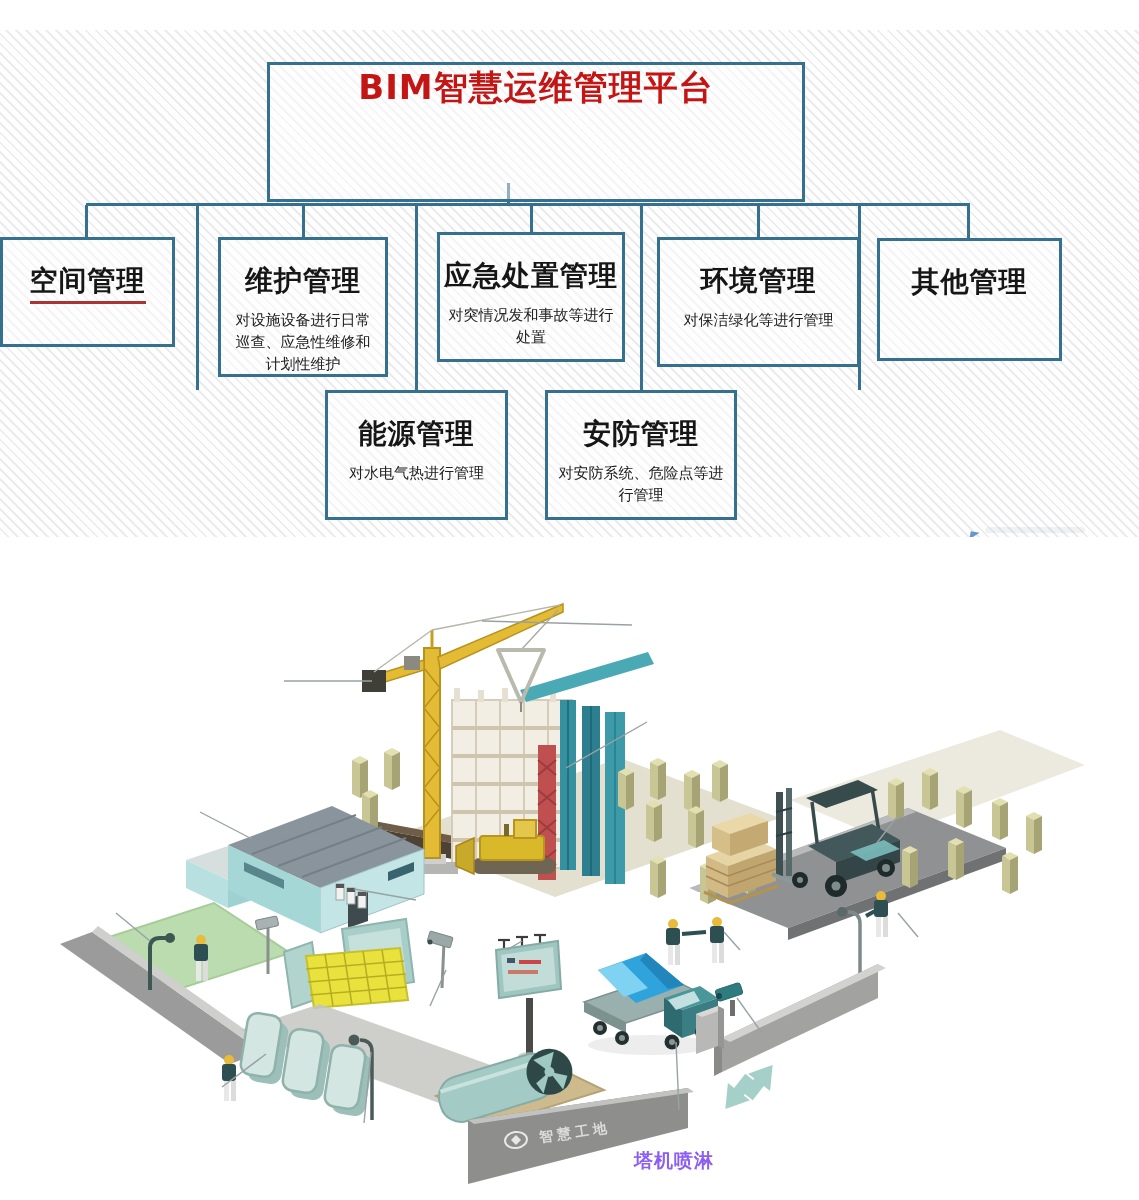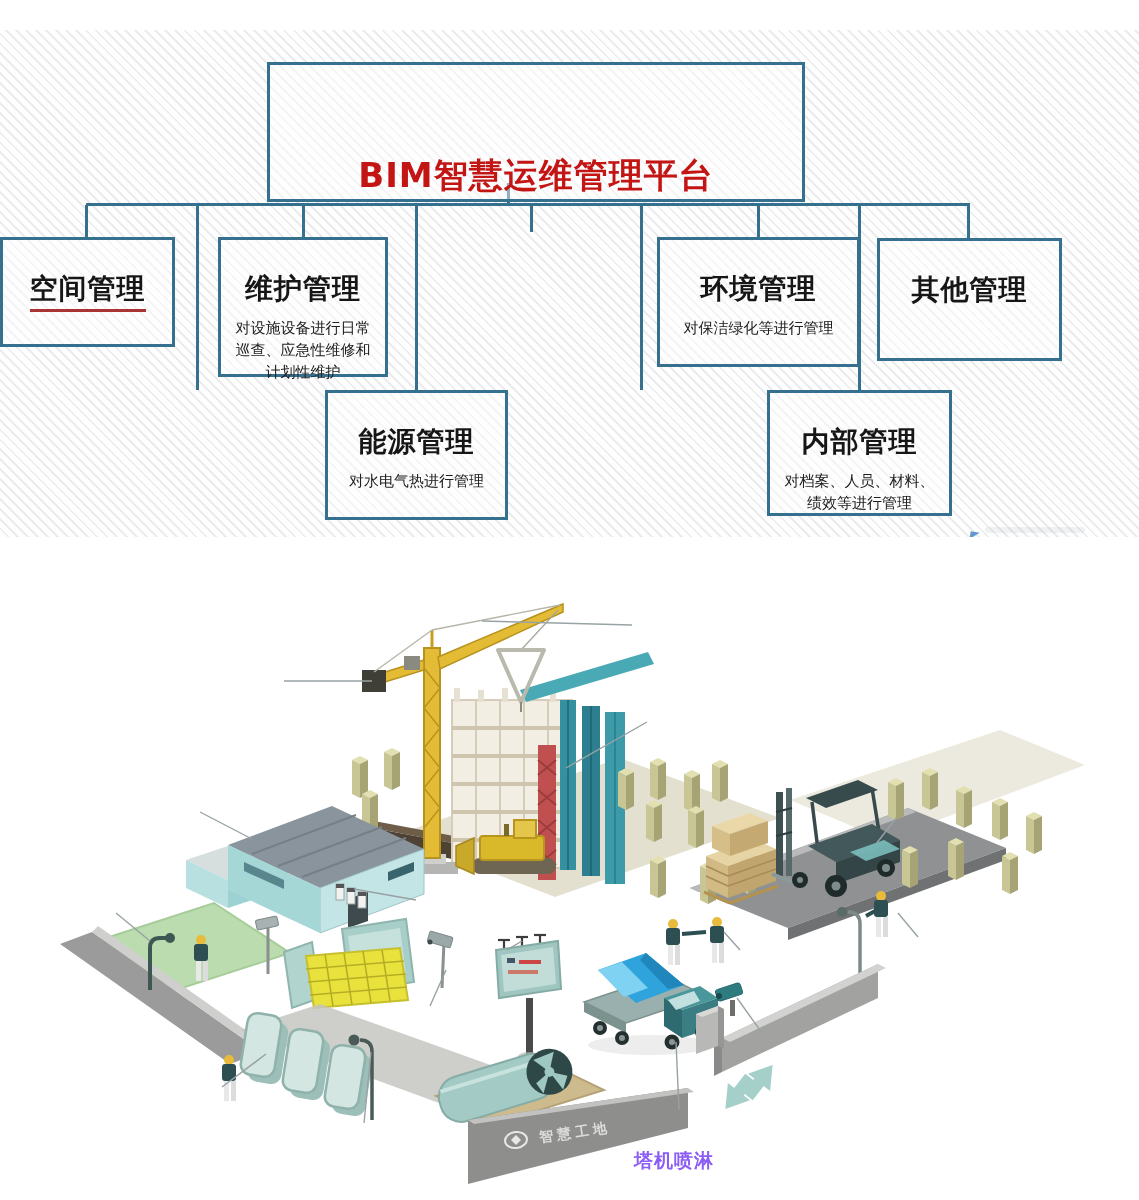--- a/index.html
+++ b/index.html
@@ -5,24 +5,24 @@
   html,body{margin:0;padding:0;background:#fff;}
   body{font-family:"DejaVu Sans","Liberation Sans",sans-serif;}
   .page{position:relative;width:1139px;height:1200px;background:#fff;overflow:hidden;}
 
   
   .chart{position:absolute;left:0;top:30px;width:1139px;height:507px;
     background:#f5f5f7;
     background-image:repeating-linear-gradient(45deg,rgba(255,255,255,.9) 0 5px,rgba(228,228,232,.55) 5px 7px);}
   .node{position:absolute;border:3px solid #35708e;background:rgba(255,255,255,.45);
     box-sizing:border-box;text-align:center;}
-  .node .t{display:inline-block;margin-top:30px;font-size:28px;font-weight:bold;color:#161616;letter-spacing:1px;}
+  .node .t{display:inline-block;margin-top:22px;font-size:28px;font-weight:bold;color:#161616;letter-spacing:1px;}
   .node .t.u{border-bottom:3px solid #a83434;padding-bottom:1px;}
   .node .d{margin:10px 8px 0 8px;font-size:15px;line-height:1.45;color:#202020;font-weight:500;}
-  .n-root{left:267px;top:32px;width:538px;height:140px;display:flex;align-items:flex-end;justify-content:center;}
+  .n-root{left:267px;top:32px;width:538px;height:140px;display:flex;align-items:flex-start;justify-content:center;}
   .n-root .rt{font-size:34px;font-weight:bold;color:#c41515;letter-spacing:1px;}
   .n1{left:0;top:207px;width:175px;height:110px}
   .n2{left:218px;top:207px;width:170px;height:140px}
   .n3{left:437px;top:202px;width:188px;height:130px}
   .n4{left:657px;top:207px;width:203px;height:130px}
   .n5{left:877px;top:208px;width:185px;height:123px}
   .n6{left:103px;top:360px;width:190px;height:130px}
   .n7{left:325px;top:360px;width:183px;height:130px}
   .n8{left:545px;top:360px;width:192px;height:130px}
   .n9{left:767px;top:360px;width:185px;height:126px}
@@ -67,34 +67,38 @@
       <span class="rt">BIM智慧运维管理平台</span>
     </div>
 
     <div class="node n1">
       <span class="t u">空间管理</span>
     </div>
     <div class="node n2">
       <span class="t">维护管理</span>
       <div class="d">对设施设备进行日常巡查、应急性维修和计划性维护</div>
     </div>
+    <div class="node n3">
+      <span class="t">应急处置管理</span>
+      <div class="d">对突情况发和事故等进行处置</div>
+    </div>
     <div class="node n4">
       <span class="t">环境管理</span>
       <div class="d">对保洁绿化等进行管理</div>
     </div>
     <div class="node n5">
       <span class="t">其他管理</span>
     </div>
     <div class="node n7">
       <span class="t">能源管理</span>
       <div class="d">对水电气热进行管理</div>
     </div>
-    <div class="node n9">
-      <span class="t">内部管理</span>
-      <div class="d">对档案、人员、材料、绩效等进行管理</div>
+    <div class="node n8">
+      <span class="t">安防管理</span>
+      <div class="d">对安防系统、危险点等进行管理</div>
     </div>
   </div>
 
   <div class="watermark-blur"></div>
   <div class="cursor-mark"></div>
 
   <div class="site">
 
   <svg width="1139" height="663" viewBox="0 537 1139 663">
     <defs>

